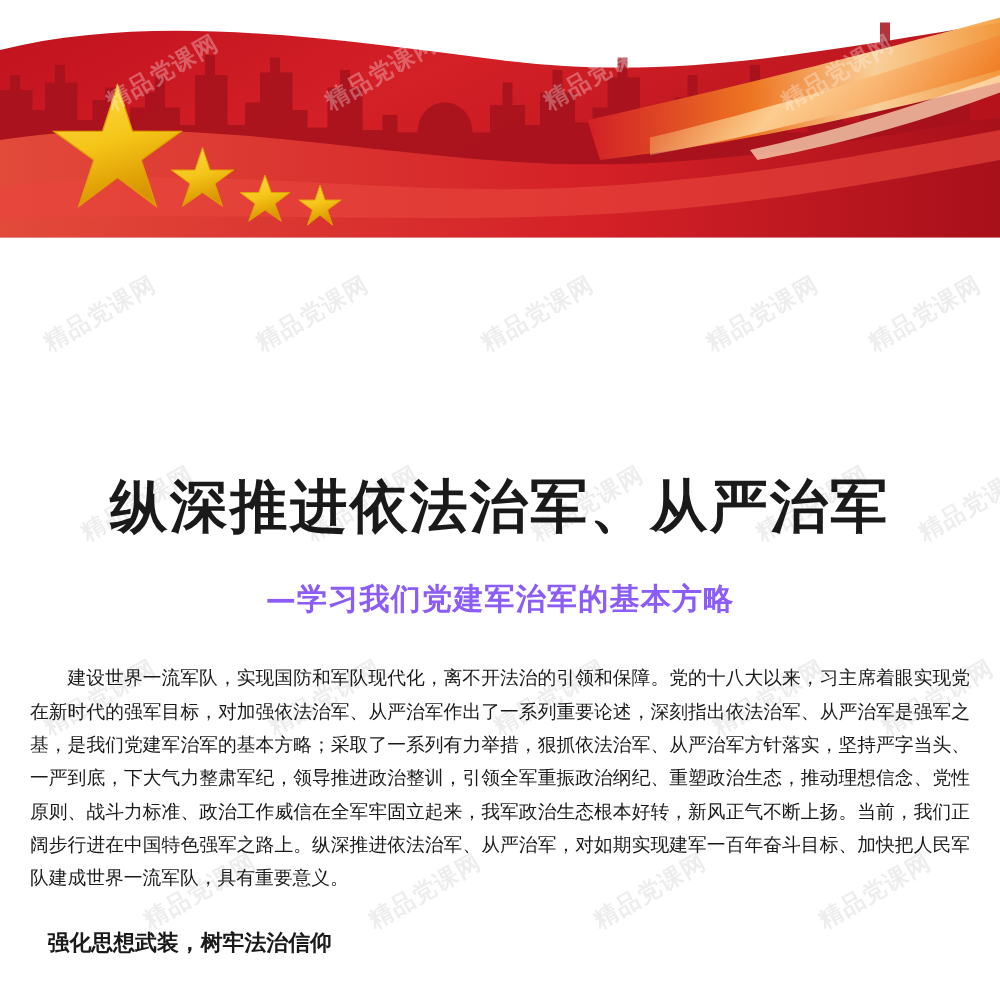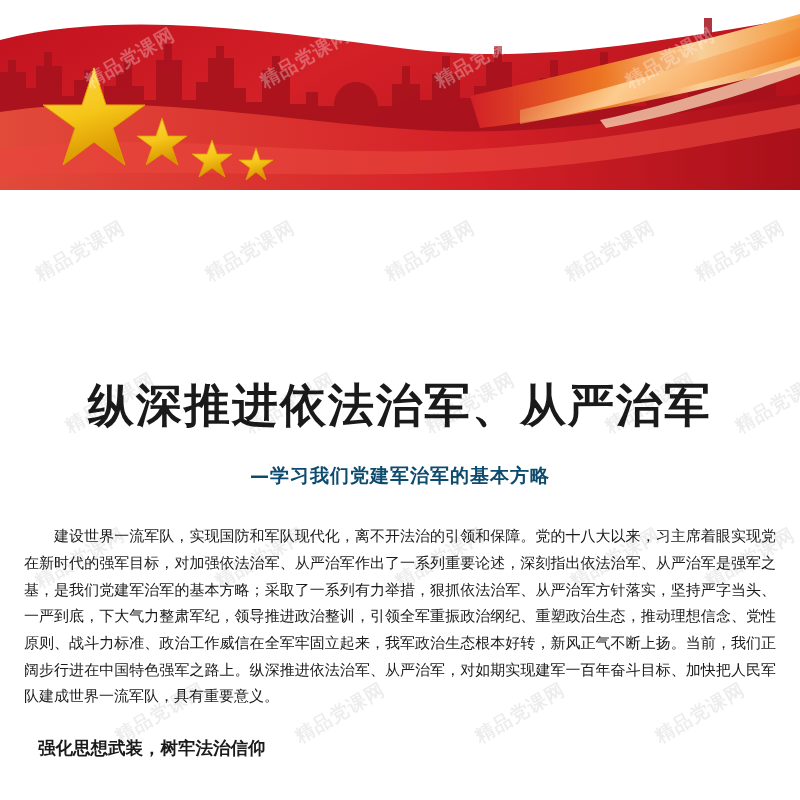--- a/index.html
+++ b/index.html
@@ -41,23 +41,23 @@
     font-weight: bold;
     letter-spacing: 2px;
     color: #1a1a1a;
     font-family: "DejaVu Sans", "Liberation Sans", sans-serif;
     line-height: 1.2;
   }
 
   .title-sub {
     margin: 30px 0 0 0;
     text-align: center;
-    font-size: 19px;
-    font-weight: bold;
-    color: #0c4a6e;
+    font-size: 24px;
+    font-weight: bold;
+    color: #8b5cf6;
     font-family: "DejaVu Sans", "Liberation Sans", sans-serif;
     letter-spacing: 1px;
   }
 
   .para {
     margin: 34px 24px 0 24px;
     font-size: 15px;
     line-height: 1.78;
     color: #1a1a1a;
     text-align: justify;

